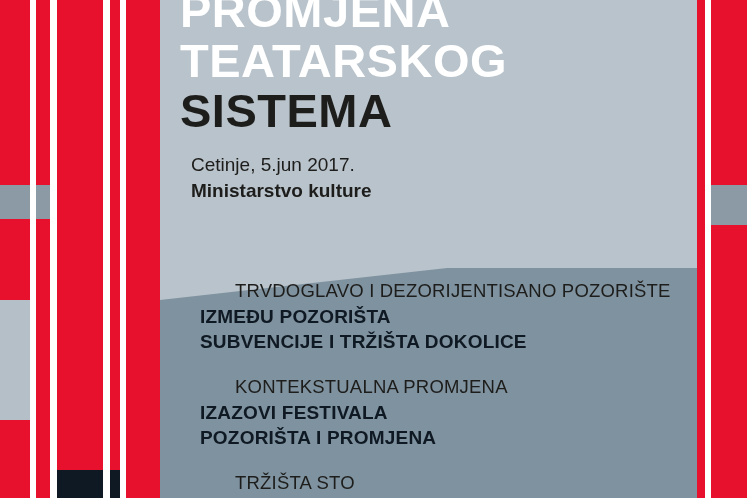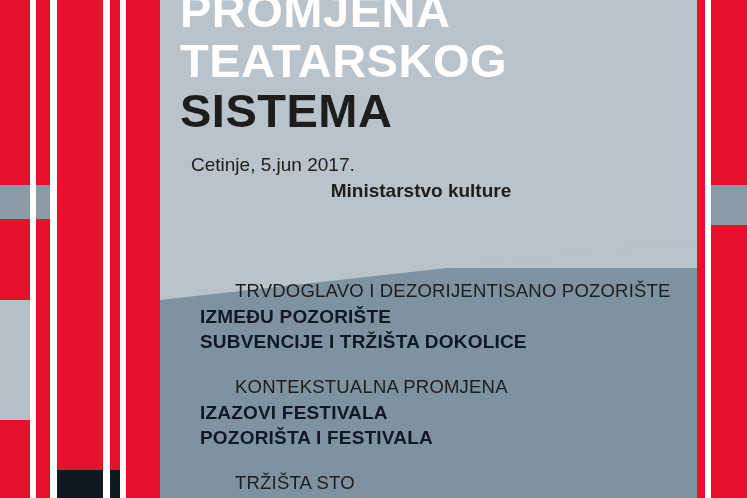--- a/index.html
+++ b/index.html
@@ -119,21 +119,20 @@
     color: #1d1d1b;
   }
   .meta-line1 {
     font-size: 19px;
     line-height: 26px;
   }
   .meta-line2 {
     font-size: 19px;
     line-height: 26px;
     font-weight: bold;
-    text-align: center;
   }
 
   
   .program {
     position: absolute;
     left: 200px;
     top: 278px;
     width: 480px;
   }
   .prog-item { margin-bottom: 20px; }
@@ -188,28 +187,28 @@
 
   <div class="meta">
     <div class="meta-line1">Cetinje, 5.jun 2017.</div>
     <div class="meta-line2">Ministarstvo kulture</div>
   </div>
 
   <div class="program">
 
     <div class="prog-item">
       <div class="prog-kicker">TRVDOGLAVO I DEZORIJENTISANO POZORIŠTE</div>
-      <div class="prog-title">IZMEĐU POZORIŠTE</div>
+      <div class="prog-title">IZMEĐU POZORIŠTA</div>
       <div class="prog-title">SUBVENCIJE I TRŽIŠTA DOKOLICE</div>
     </div>
 
     <div class="prog-item">
       <div class="prog-kicker">KONTEKSTUALNA PROMJENA</div>
       <div class="prog-title">IZAZOVI FESTIVALA</div>
-      <div class="prog-title">POZORIŠTA I FESTIVALA</div>
+      <div class="prog-title">POZORIŠTA I PROMJENA</div>
     </div>
 
     <div class="prog-item">
       <div class="prog-kicker">TRŽIŠTA STO</div>
     </div>
 
   </div>
 
 </div>
 

